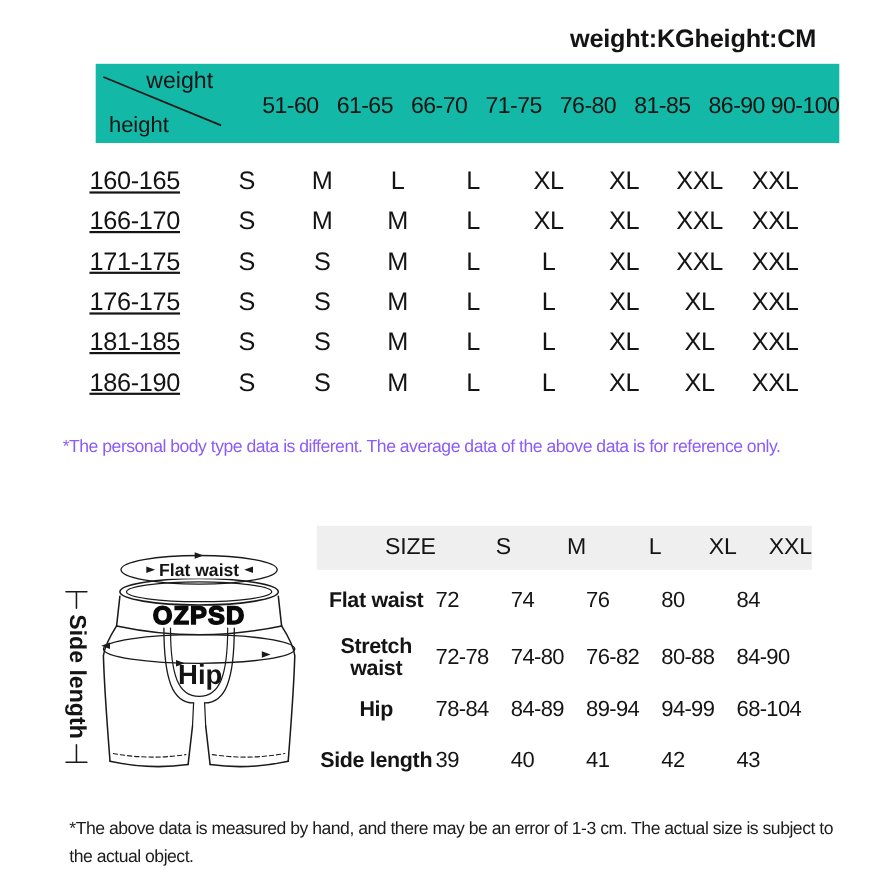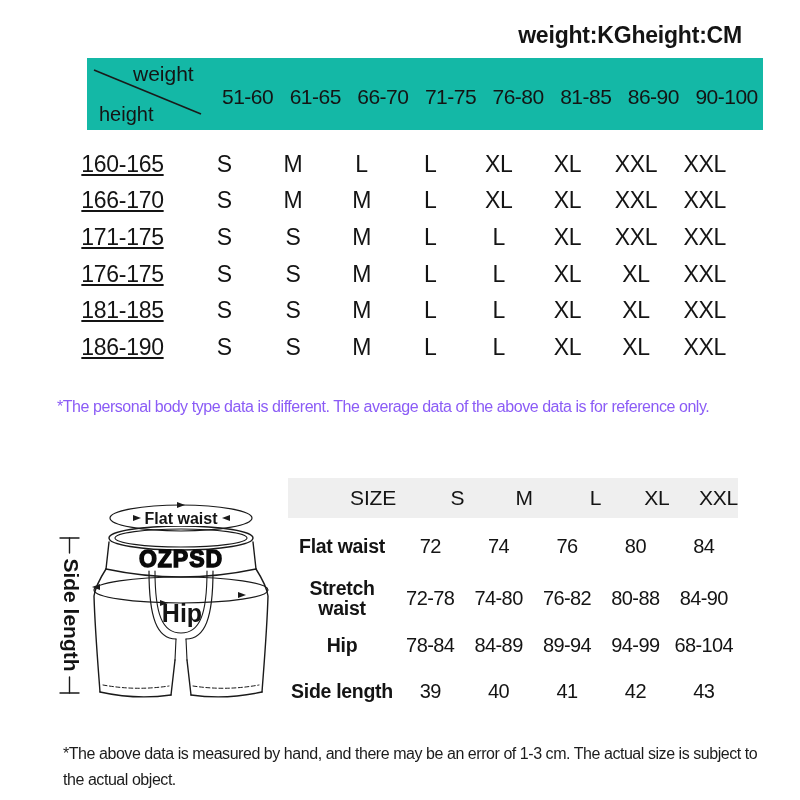--- a/index.html
+++ b/index.html
@@ -5,40 +5,40 @@
   html,body{margin:0;padding:0;}
   body{width:800px;height:800px;background:#ffffff;font-family:"Liberation Sans","DejaVu Sans",sans-serif;color:#141414;}
   .page{position:relative;width:800px;height:800px;overflow:hidden;background:#fff;}
 
   
   .units{position:absolute;top:22px;right:58px;display:flex;font-size:23px;font-weight:700;letter-spacing:-0.2px;}
 
   
   .t1-head{position:absolute;left:55px;top:58px;width:676px;height:72px;background:#14b8a6;
            display:grid;grid-template-columns:135px repeat(8,1fr);align-items:center;margin-left:32px;}
-  .t1-head .col{font-size:21px;letter-spacing:-0.5px;text-align:left;padding-top:6px;}
+  .t1-head .col{font-size:21px;letter-spacing:-0.5px;text-align:right;padding-top:6px;}
   .corner{position:relative;width:135px;height:72px;}
   .corner svg{position:absolute;left:0;top:0;}
   .corner .cw{position:absolute;top:4px;left:46px;font-size:21px;}
   .corner .ch{position:absolute;bottom:4px;left:12px;font-size:20px;}
   .t1-body{position:absolute;left:55px;top:146px;width:684px;
            display:grid;grid-template-columns:135px repeat(8,1fr);grid-auto-rows:36.6px;align-items:center;}
   .t1-body .rl{font-size:23px;text-align:center;letter-spacing:-0.3px;text-decoration:underline;}
   .t1-body .sc{font-size:23px;text-align:center;letter-spacing:-0.3px;}
 
   .note1{position:absolute;left:57px;top:398px;width:700px;font-size:16px;letter-spacing:-0.45px;color:#8b5cf6;}
 
   
   .t2-head{position:absolute;left:288px;top:478px;width:450px;height:40px;background:#efefef;
            display:grid;grid-template-columns:108px repeat(5,1fr);align-items:center;}
   .t2-head .col{font-size:21px;text-align:right;letter-spacing:-0.2px;}
   .t2-body{position:absolute;left:288px;top:518px;width:450px;
            display:grid;grid-template-columns:108px repeat(5,1fr);grid-template-rows:56px 48px 46px 46px;align-items:center;}
   .t2-body .rl2{font-size:19.5px;font-weight:700;text-align:center;line-height:1.05;letter-spacing:-0.3px;}
-  .t2-body .mv{font-size:20px;text-align:center;letter-spacing:-0.6px;}
+  .t2-body .mv{font-size:20px;text-align:left;letter-spacing:-0.6px;}
 
   .note2{position:absolute;left:63px;top:741px;width:700px;font-size:16px;letter-spacing:-0.45px;line-height:26px;color:#1c1c1c;}
 
   .fig{position:absolute;left:45px;top:490px;}
   .fig text{font-family:"Liberation Sans","DejaVu Sans",sans-serif;}
 </style>
 </head>
 <body>
 
 <div class="page">

